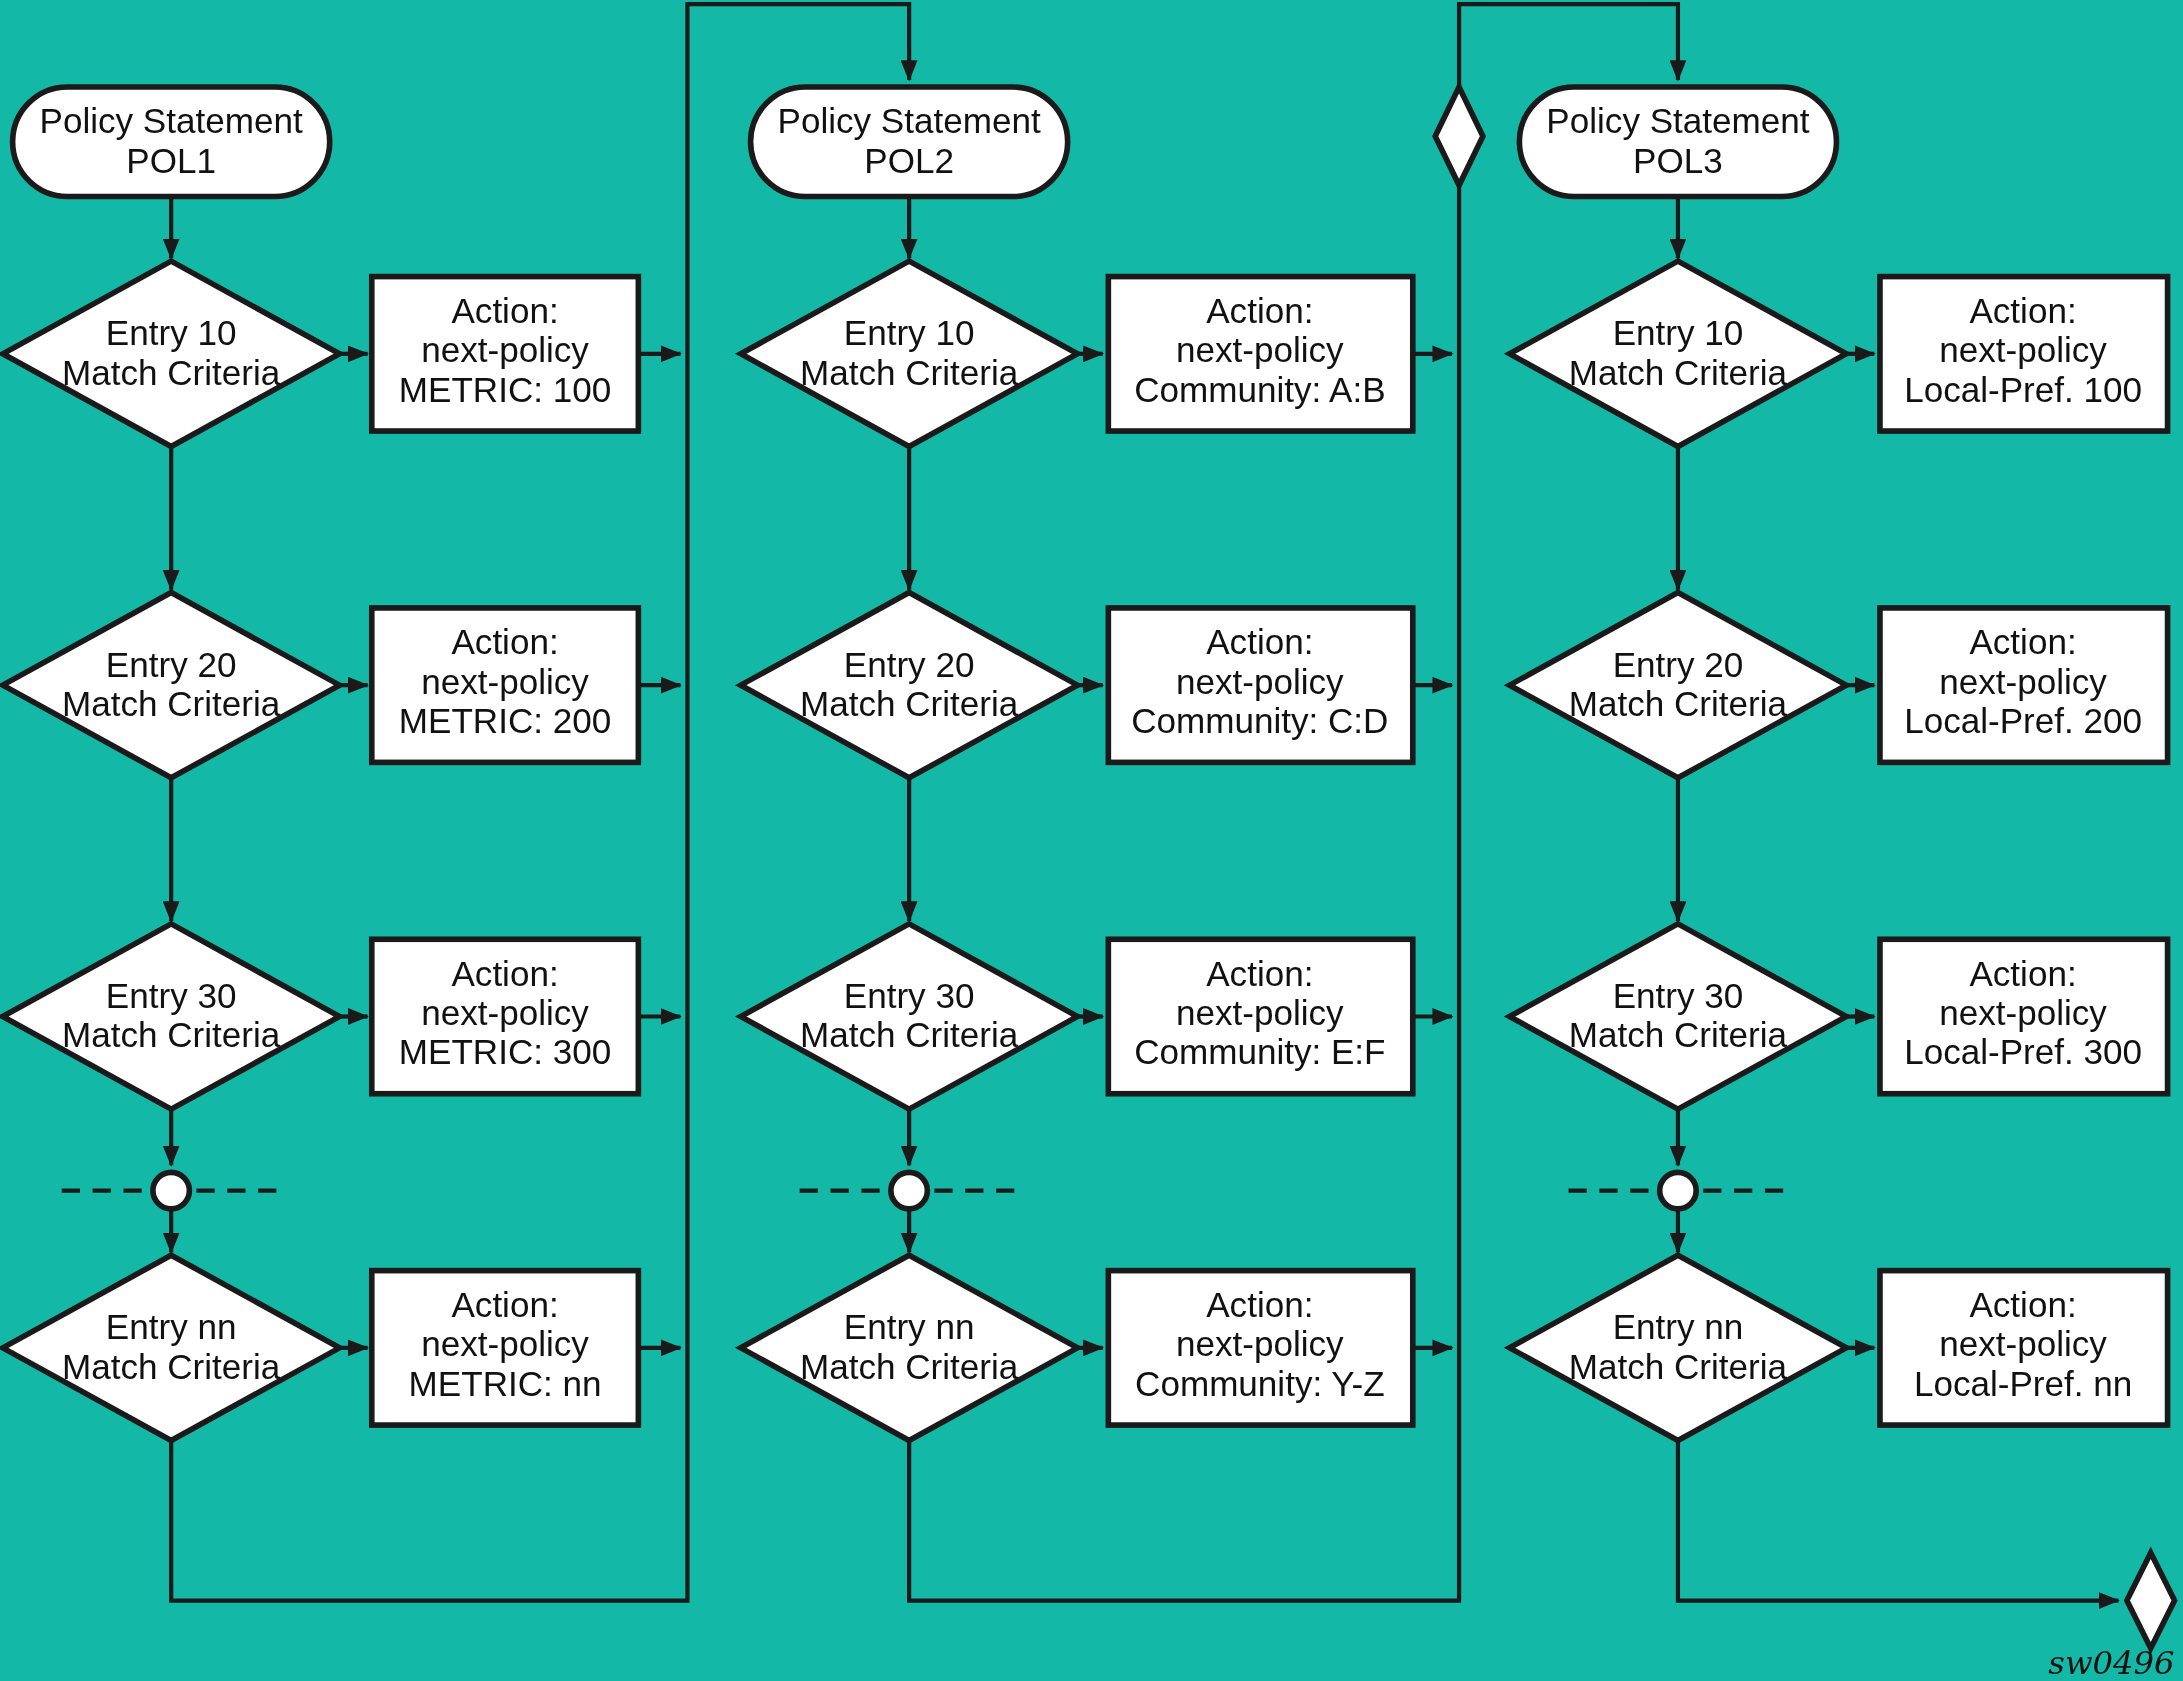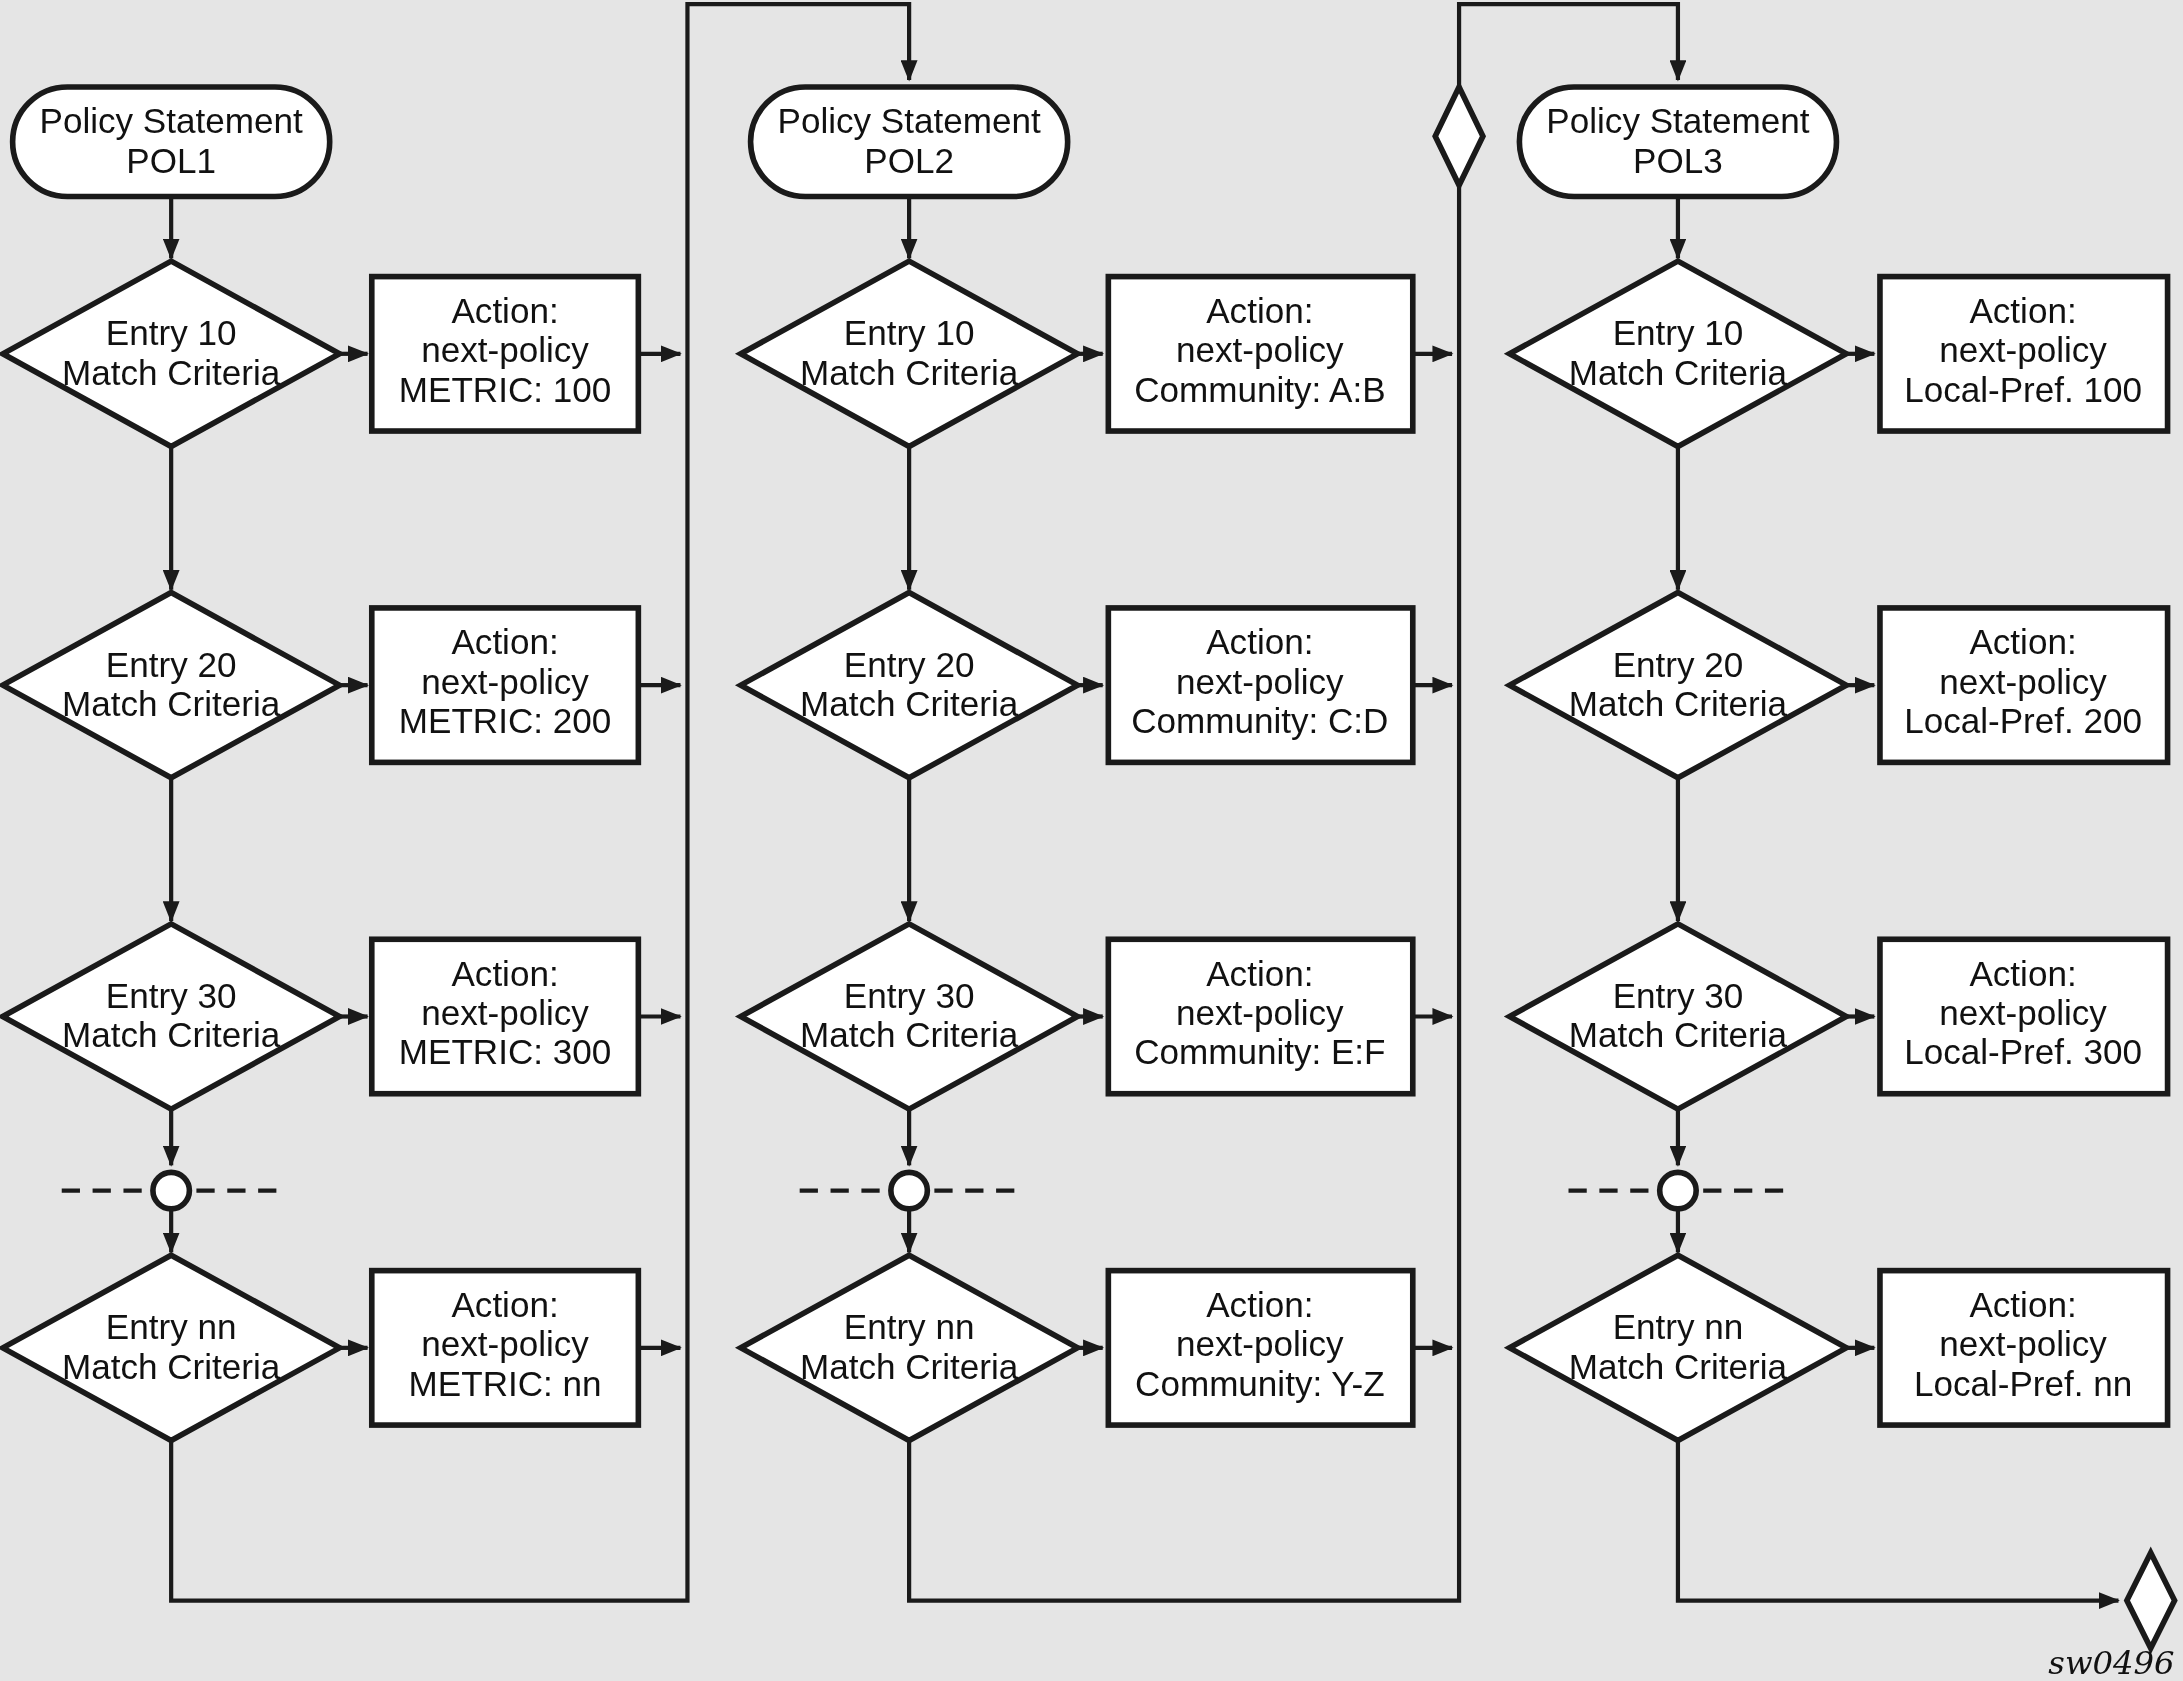--- a/index.html
+++ b/index.html
@@ -1,16 +1,16 @@
 <!DOCTYPE html>
 <html style="font-size:9.8px"><head>
 <meta charset="utf-8">
 <style>
   html,body{margin:0;padding:0;background:#ffffff;}
-  .canvas{position:relative;width:2183px;height:1682px;background:#e5e5e5;overflow:hidden;}
+  .canvas{position:relative;width:2183px;height:1682px;background:#14b8a6;overflow:hidden;}
   svg{display:block;width:100%;height:100%;}
   .shape{fill:#ffffff;stroke:#1a1a1a;stroke-width:4;}
   .line{fill:none;stroke:#1a1a1a;stroke-width:3;}
   .dash{stroke-dasharray:13 9;}
   text{font-family:"Liberation Sans", sans-serif;font-size:25px;fill:#111111;text-anchor:middle;}
   .wm{font-family:"DejaVu Serif", serif;font-style:italic;font-size:23px;text-anchor:end;}
 </style>
 </head>
 <body>
 

